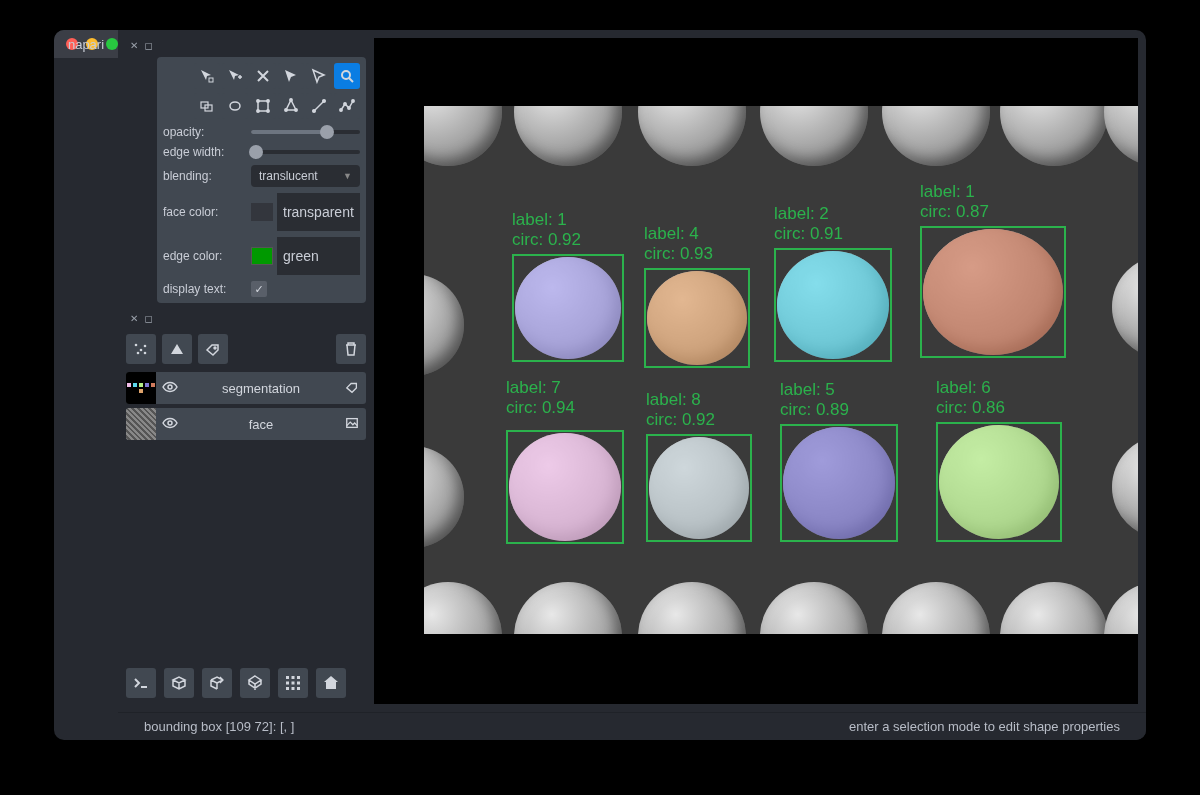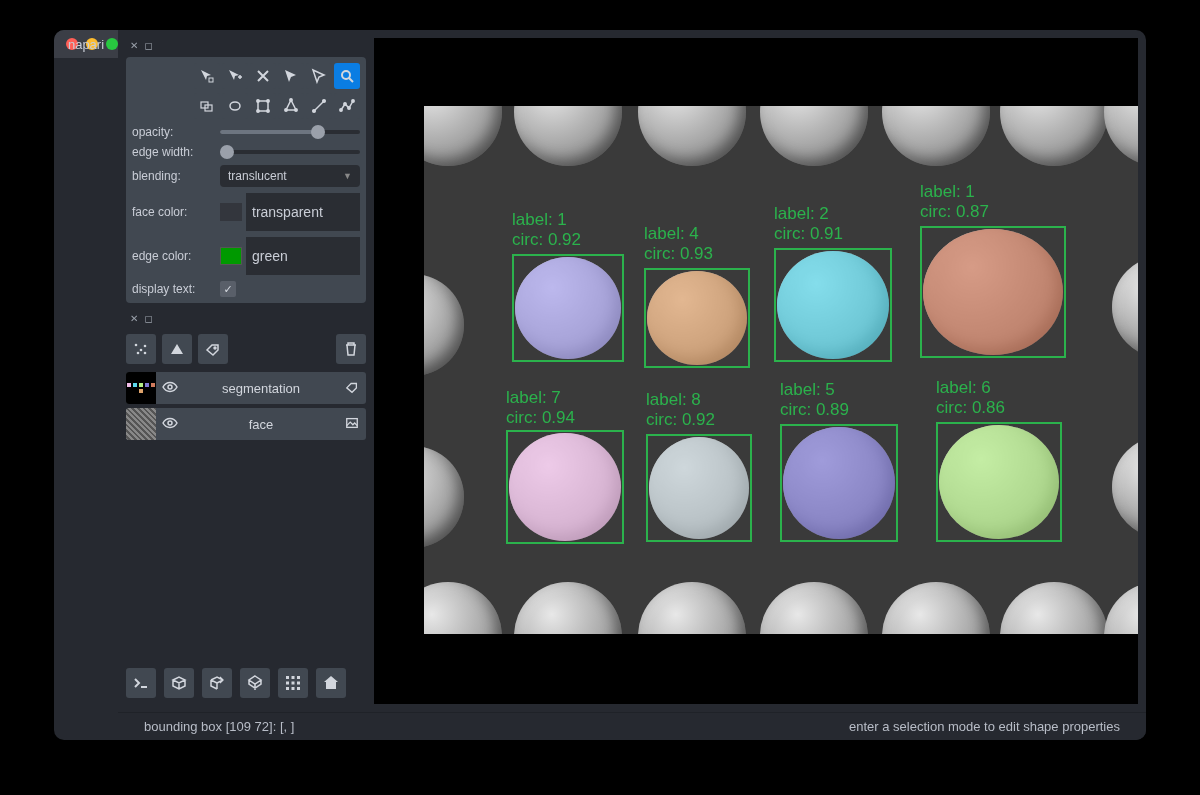--- a/index.html
+++ b/index.html
@@ -42,20 +42,21 @@
 }
 
 .panel-header { display: flex; gap: 6px; align-items: center; padding: 2px 4px 6px 4px; }
 .panel-x { color: #9aa0aa; font-size: 10px; cursor: pointer; }
 .panel-pop { color: #9aa0aa; font-size: 10px; cursor: pointer; }
 
 .controls-panel {
   background: #414851;
   border-radius: 4px;
   padding: 6px;
+  margin-left: 31px;
 }
 
 .tool-rows { display: flex; flex-direction: column; gap: 4px; align-items: flex-end; }
 .tool-row { display: flex; gap: 2px; }
 .tool-btn {
   width: 26px; height: 26px;
   background: #414851;
   border: none;
   border-radius: 3px;
   color: #d2d6dd;
@@ -485,21 +486,21 @@
             <div class="coin-bg" style="left: 499px; top: 123px; width: 140px; height: 126px;"></div>
             <div class="seg-coin" style="left: 499px; top: 123px; width: 140px; height: 126px; background: rgb(207, 122, 92);"></div>
             <div class="bbox" style="left: 496px; top: 120px; width: 146px; height: 132px;"></div>
             <div class="bbox-label" style="left: 496px; top: 76px;">
               <div>label: 1</div>
               <div>circ: 0.87</div>
             </div>
             <div class="coin-bg" style="left: 85px; top: 327px; width: 112px; height: 108px;"></div>
             <div class="seg-coin" style="left: 85px; top: 327px; width: 112px; height: 108px; background: rgb(240, 189, 232);"></div>
             <div class="bbox" style="left: 82px; top: 324px; width: 118px; height: 114px;"></div>
-            <div class="bbox-label" style="left: 82px; top: 282px;">
+            <div class="bbox-label" style="left: 82px; top: 272px;">
               <div>label: 7</div>
               <div>circ: 0.94</div>
             </div>
             <div class="coin-bg" style="left: 225px; top: 331px; width: 100px; height: 102px;"></div>
             <div class="seg-coin" style="left: 225px; top: 331px; width: 100px; height: 102px; background: rgb(195, 208, 214);"></div>
             <div class="bbox" style="left: 222px; top: 328px; width: 106px; height: 108px;"></div>
             <div class="bbox-label" style="left: 222px; top: 284px;">
               <div>label: 8</div>
               <div>circ: 0.92</div>
             </div>

